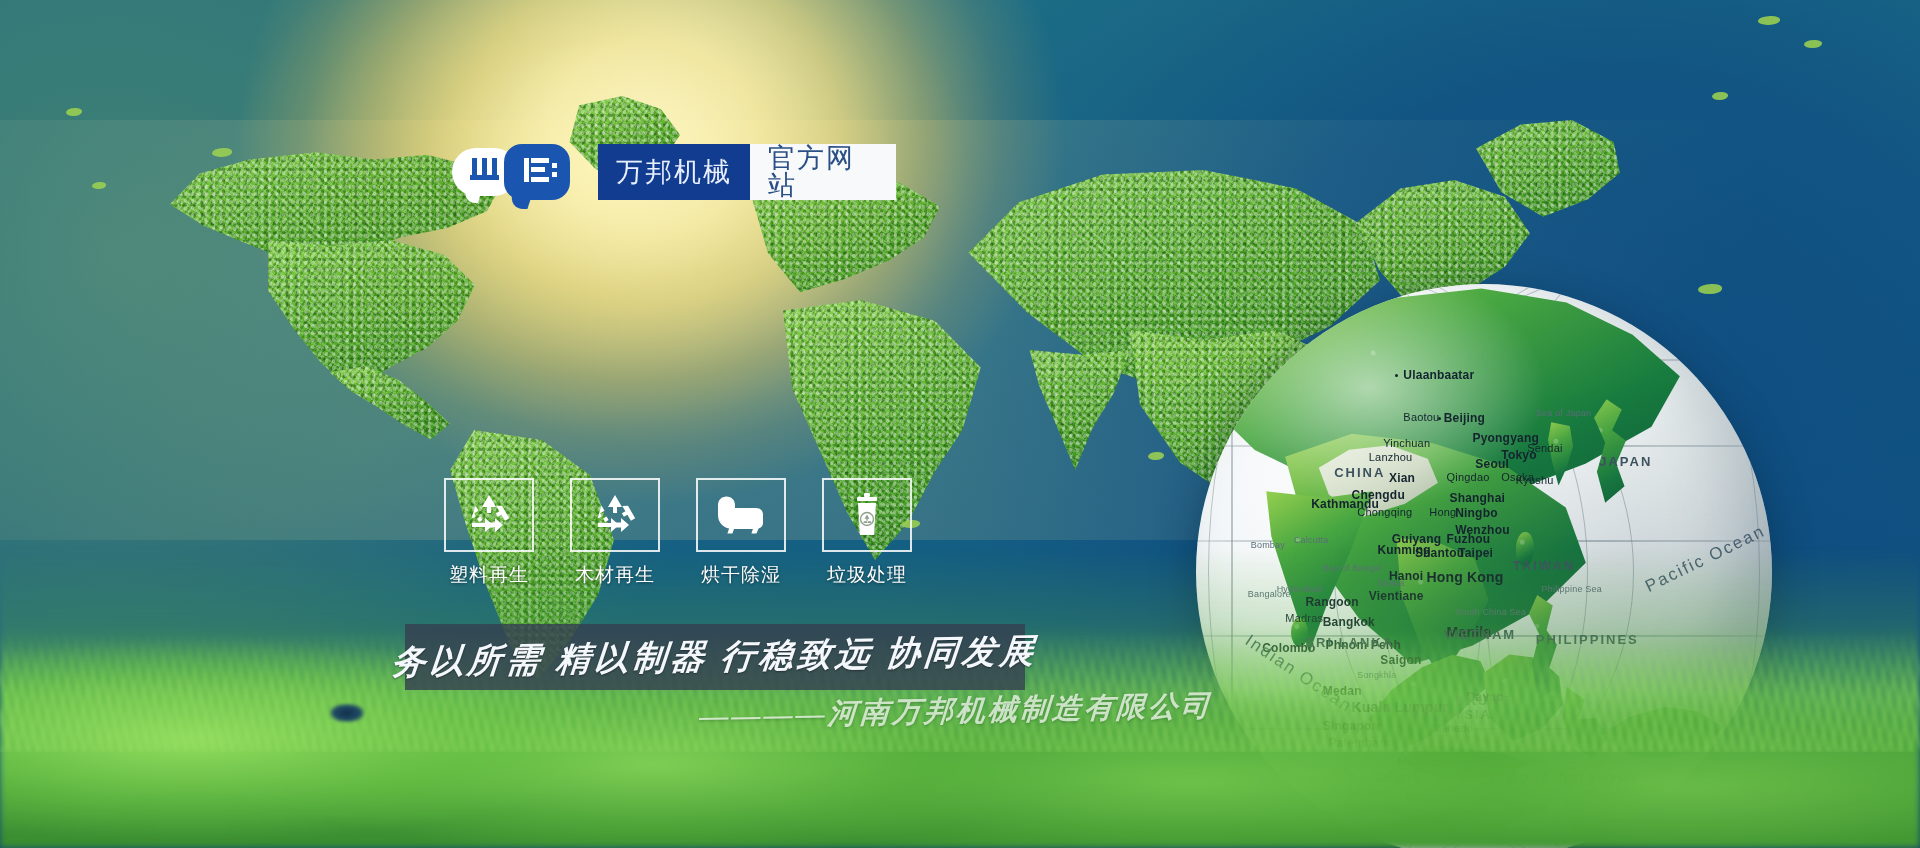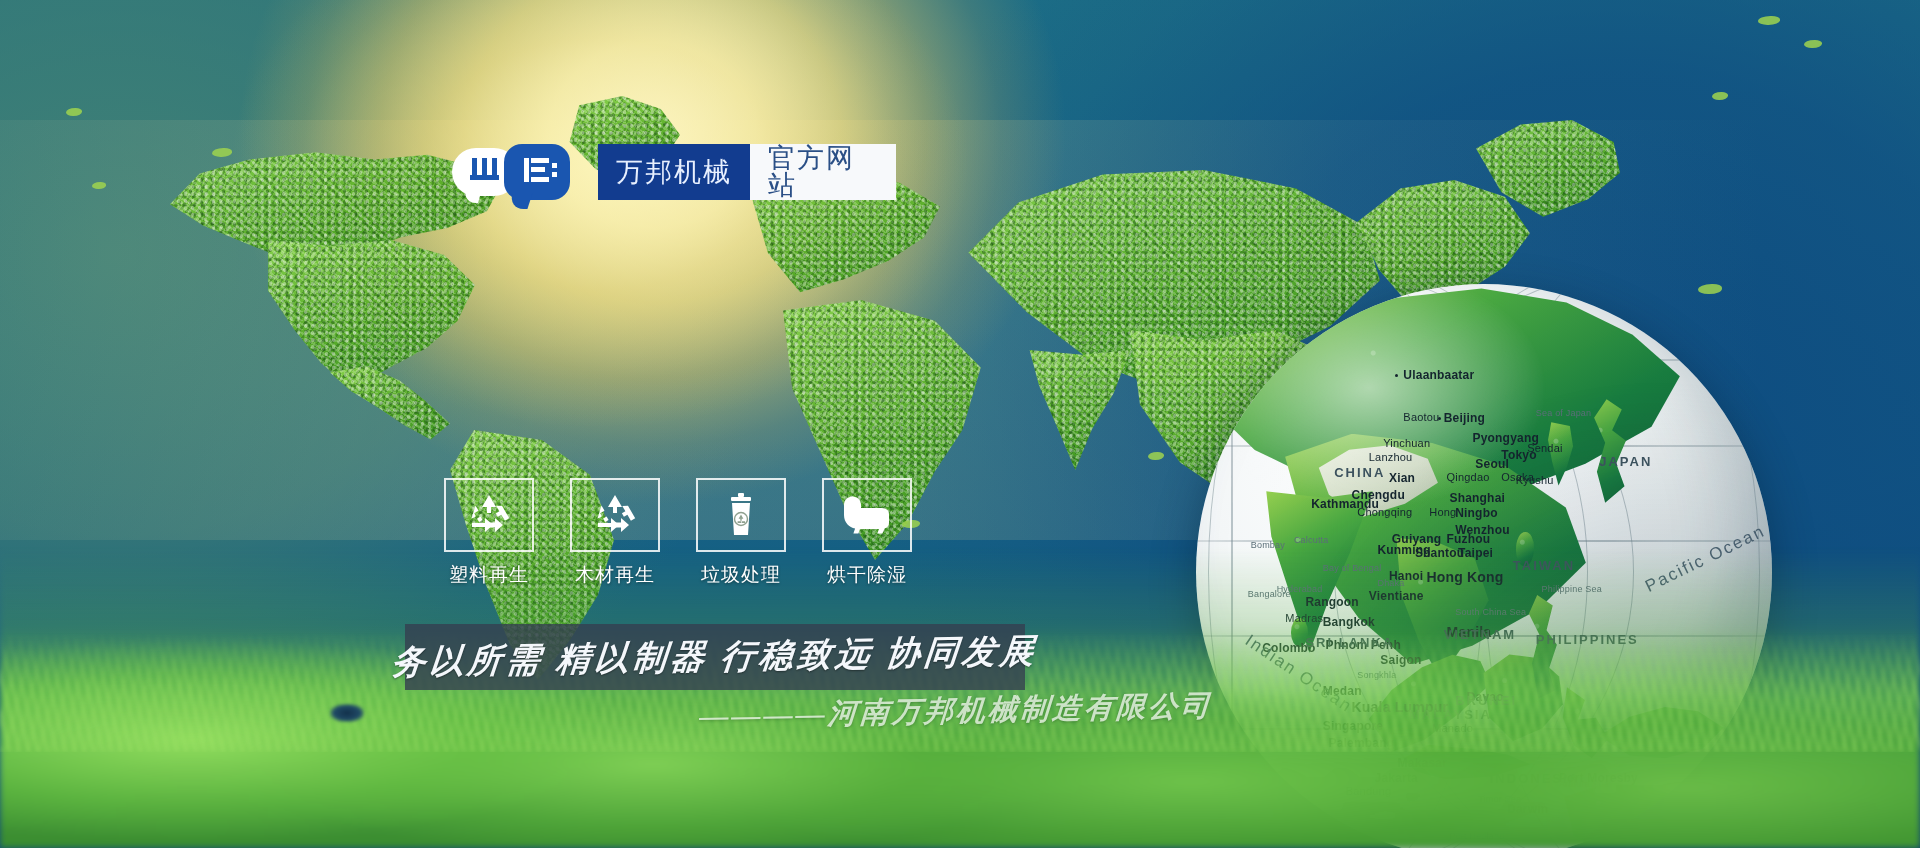--- a/index.html
+++ b/index.html
@@ -473,41 +473,41 @@
           <path fill="#fff" d="M37 14.8l7.2 12.5-4.3 2.5-3.5-6-3.5 2-2-3.5 3.5-2-3.1-5.4z"></path>
           <path fill="#fff" d="M7 32h13v-5l8 7-8 7v-5H7z"></path>
           <path fill="#fff" d="M30 27l8 7-8 7v-4.6h-7v-4.8h7z"></path>
         </svg>
       </div>
       <div class="feature-label">木材再生</div>
     </div>
 
     <div class="feature">
       <div class="feature-box">
+        <svg width="54" height="44" viewBox="0 0 54 44">
+          <path fill="#fff" d="M4 12c0-5 3.6-8.5 8.5-8.5S21 7 21 12v3h21c4 0 7 2.2 7 6.5V30c0 3-1.8 4.6-4.4 5.4l-2.2 5.2h-5l1.5-4.6H20l-1.6 4.6h-5l1.7-5C9.2 34.6 4 29.5 4 22z"></path>
+          <ellipse cx="12.6" cy="14" rx="5.2" ry="7" fill="none" stroke="#fff" stroke-width="2.6"></ellipse>
+        </svg>
+      </div>
+      <div class="feature-label">烘干除湿</div>
+    </div>
+
+    <div class="feature">
+      <div class="feature-box">
         <svg width="48" height="48" viewBox="0 0 48 48">
           <rect x="14" y="6" width="20" height="4" rx="1" fill="#fff"></rect>
           <rect x="21" y="2" width="6" height="4" rx="1" fill="#fff"></rect>
           <path fill="#fff" d="M15 12h18l-2 32H17z"></path>
           <circle cx="24" cy="28" r="6.5" fill="none" stroke="#8fa08f" stroke-width="1.4"></circle>
           <path fill="#8fa08f" d="M24 23.5l2.4 4.2h-1.7v2h-1.4v-2h-1.7zM20.6 30.3h3.4v1.6h-3.4zM24.6 30.3H28v1.6h-3.4z"></path>
         </svg>
       </div>
       <div class="feature-label">垃圾处理</div>
     </div>
 
-    <div class="feature">
-      <div class="feature-box">
-        <svg width="54" height="44" viewBox="0 0 54 44">
-          <path fill="#fff" d="M4 12c0-5 3.6-8.5 8.5-8.5S21 7 21 12v3h21c4 0 7 2.2 7 6.5V30c0 3-1.8 4.6-4.4 5.4l-2.2 5.2h-5l1.5-4.6H20l-1.6 4.6h-5l1.7-5C9.2 34.6 4 29.5 4 22z"></path>
-          <ellipse cx="12.6" cy="14" rx="5.2" ry="7" fill="none" stroke="#fff" stroke-width="2.6"></ellipse>
-        </svg>
-      </div>
-      <div class="feature-label">烘干除湿</div>
-    </div>
-
   </div>
 
   <div class="slogan">
     <span class="slogan-text">务以所需 精以制器 行稳致远 协同发展</span>
   </div>
   <div class="attribution">————河南万邦机械制造有限公司</div>
 
 </div>
 
 </body></html>

